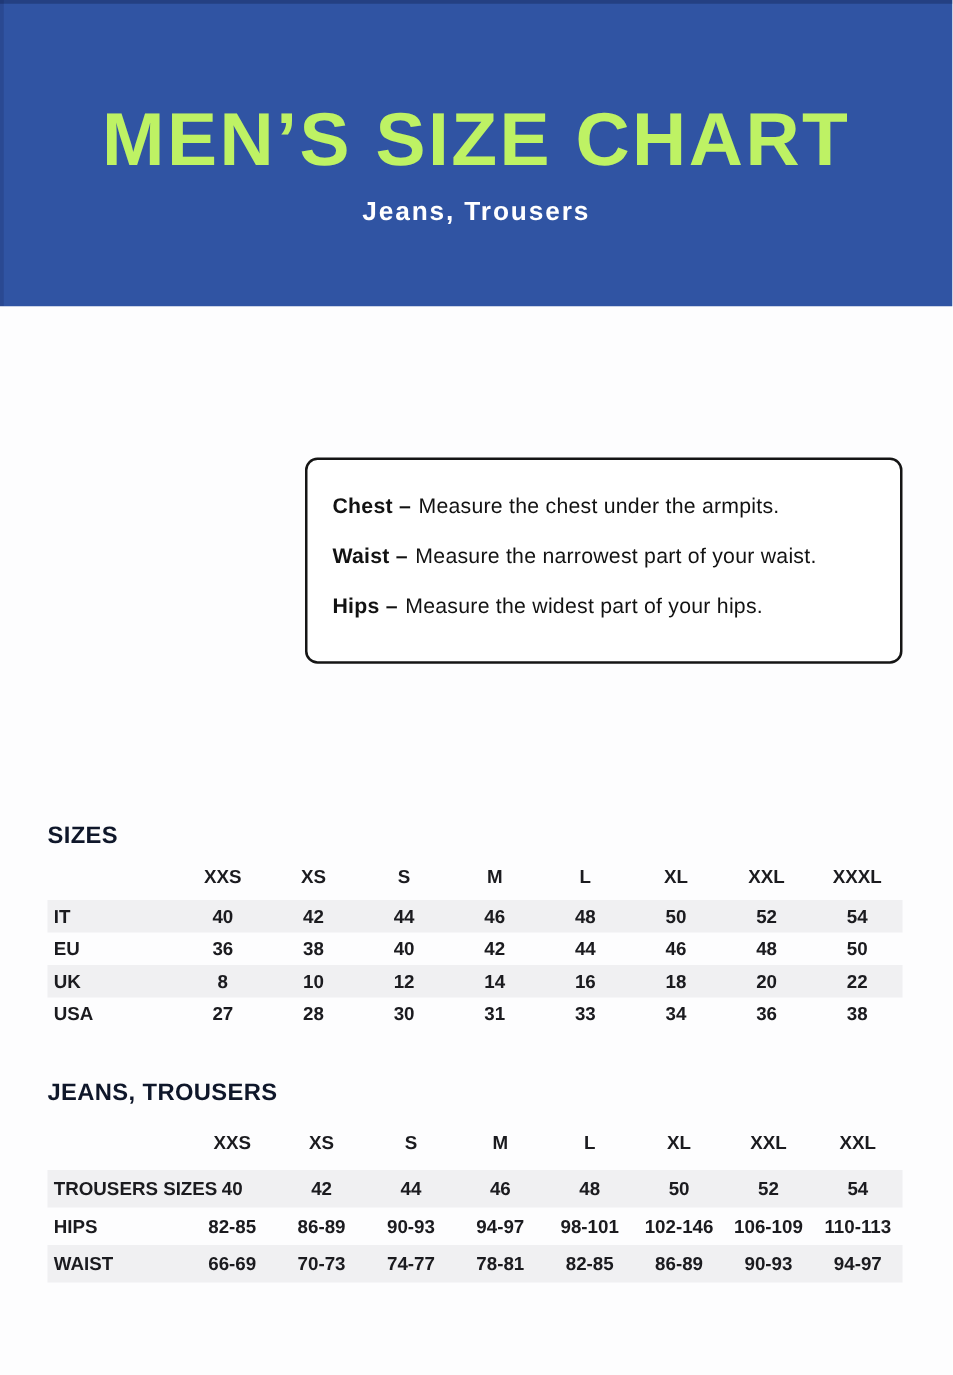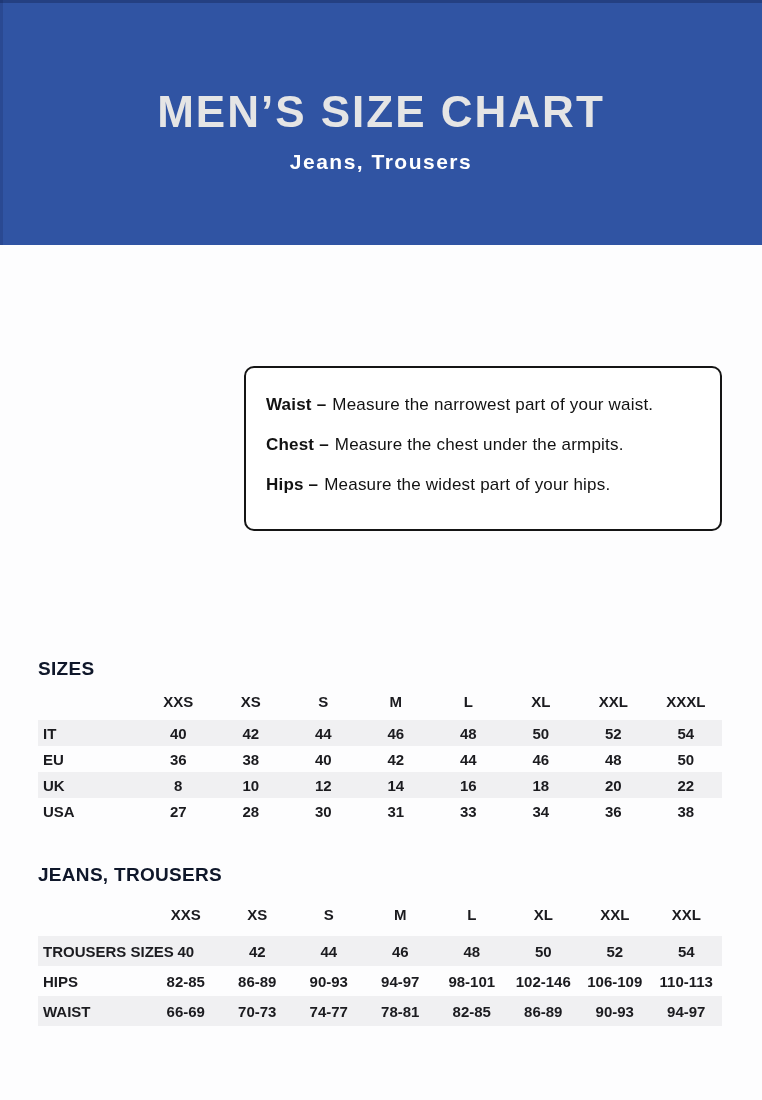--- a/index.html
+++ b/index.html
@@ -3,21 +3,21 @@
 <meta charset="utf-8">
 <style>
   html,body{margin:0;padding:0;}
   body{font-family:"Liberation Sans", sans-serif; background:#ffffff;}
   .page{position:relative;width:762px;height:1100px;background:#FDFDFE;overflow:hidden;}
 
   
   .hero{position:absolute;left:0;top:0;width:762px;height:245px;background:#3054A3;
         box-shadow:inset 0 3px 0 rgba(15,30,70,.35), inset 3px 0 0 rgba(15,30,70,.18);
         display:flex;flex-direction:column;align-items:center;justify-content:center;}
-  .hero-title{color:#e5e5e5;font-size:44px;font-weight:700;letter-spacing:2px;line-height:1;margin-top:18px;}
+  .hero-title{color:#bef264;font-size:60px;font-weight:700;letter-spacing:2px;line-height:1;margin-top:18px;}
   .hero-sub{color:#fff;font-size:21px;font-weight:700;letter-spacing:1.5px;margin-top:16px;}
 
   
   .figure{position:absolute;left:52px;top:252px;width:133px;height:376px;}
 
   
   .info-box{position:absolute;left:244px;top:366px;width:478px;height:165px;box-sizing:border-box;
             background:#fff;border:2px solid #151515;border-radius:10px;
             padding:27px 0 0 20px;}
   .info-line{font-size:17px;color:#121212;margin-bottom:20px;letter-spacing:.2px;}
@@ -46,24 +46,24 @@
 <div class="page">
 
   <div class="hero">
     <div class="hero-title">MEN’S SIZE CHART</div>
     <div class="hero-sub">Jeans, Trousers</div>
   </div>
 
 
   <div class="info-box">
     <div class="info-line">
-      <span class="info-term">Waist –</span><span>Measure the narrowest part of your waist.</span>
+      <span class="info-term">Chest –</span><span>Measure the chest under the armpits.</span>
     </div>
     <div class="info-line">
-      <span class="info-term">Chest –</span><span>Measure the chest under the armpits.</span>
+      <span class="info-term">Waist –</span><span>Measure the narrowest part of your waist.</span>
     </div>
     <div class="info-line">
       <span class="info-term">Hips –</span><span>Measure the widest part of your hips.</span>
     </div>
   </div>
 
   <div class="table-section sec-sizes">
     <h2 class="table-title">SIZES</h2>
     <div class="t1">
         <div class="trow thead">

